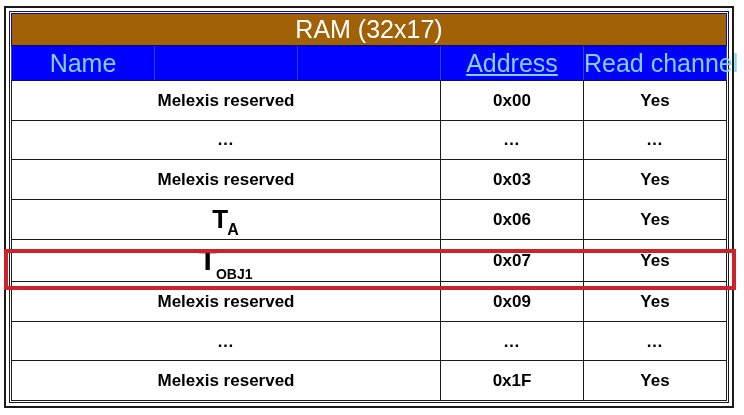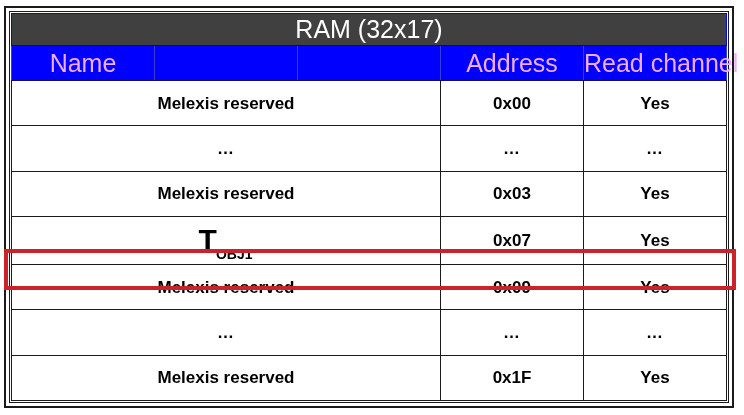--- a/index.html
+++ b/index.html
@@ -53,31 +53,31 @@
     padding: 0;
     margin: 0;
     text-align: center;
     vertical-align: middle;
     overflow: visible;
     white-space: nowrap;
   }
 
   
   tr.title-row th {
-    background: #404040;
+    background: #a16207;
     color: #ffffff;
     font-size: 25px;
     font-weight: normal;
     height: 31px;
     border-color: #0000ff;
     border-bottom: 1px solid #0b0b6b;
   }
   tr.colhead-row th {
     background: #0000ff;
-    color: #f0abfc;
+    color: #7dd3fc;
     font-size: 25px;
     font-weight: normal;
     height: 34px;
     border-color: #3b3bd0;
     border-bottom: 1px solid #101060;
   }
 
   tr.data-row td {
     background: #ffffff;
     color: #000000;
@@ -88,21 +88,21 @@
   }
 
   td.c-name   { width: 330px; }
   td.c-addr   { width: 184px; }
   td.c-read   { width: 202px; }
 
   
   th.h-name { width: 314px; }
   th.h-sp1  { width: 8px; }
   th.h-sp2  { width: 8px; }
-  th.h-addr { width: 184px; }
+  th.h-addr { width: 184px; text-decoration: underline; }
   th.h-read { width: 202px; }
 
   .ellipsis {
     letter-spacing: 1px;
     font-size: 17px;
   }
 
   
   .tsym {
     display: inline-block;
@@ -172,20 +172,25 @@
           <td class="c-name tall" colspan="3"><span class="ellipsis">…</span></td>
           <td class="c-addr"><span class="ellipsis">…</span></td>
           <td class="c-read"><span class="ellipsis">…</span></td>
         </tr>
         <tr class="data-row">
           <td class="c-name tall" colspan="3"><span>Melexis reserved</span></td>
           <td class="c-addr"><span>0x03</span></td>
           <td class="c-read"><span>Yes</span></td>
         </tr>
         <tr class="data-row">
+          <td class="c-name tall" colspan="3"><span class="tsym"><span class="base">T</span><span class="sub">A</span></span></td>
+          <td class="c-addr"><span>0x06</span></td>
+          <td class="c-read"><span>Yes</span></td>
+        </tr>
+        <tr class="data-row">
           <td class="c-name tall" colspan="3"><span class="tsym big"><span class="base">T</span><span class="sub">OBJ1</span></span></td>
           <td class="c-addr"><span>0x07</span></td>
           <td class="c-read"><span>Yes</span></td>
         </tr>
         <tr class="data-row">
           <td class="c-name tall" colspan="3"><span>Melexis reserved</span></td>
           <td class="c-addr"><span>0x09</span></td>
           <td class="c-read"><span>Yes</span></td>
         </tr>
         <tr class="data-row">

